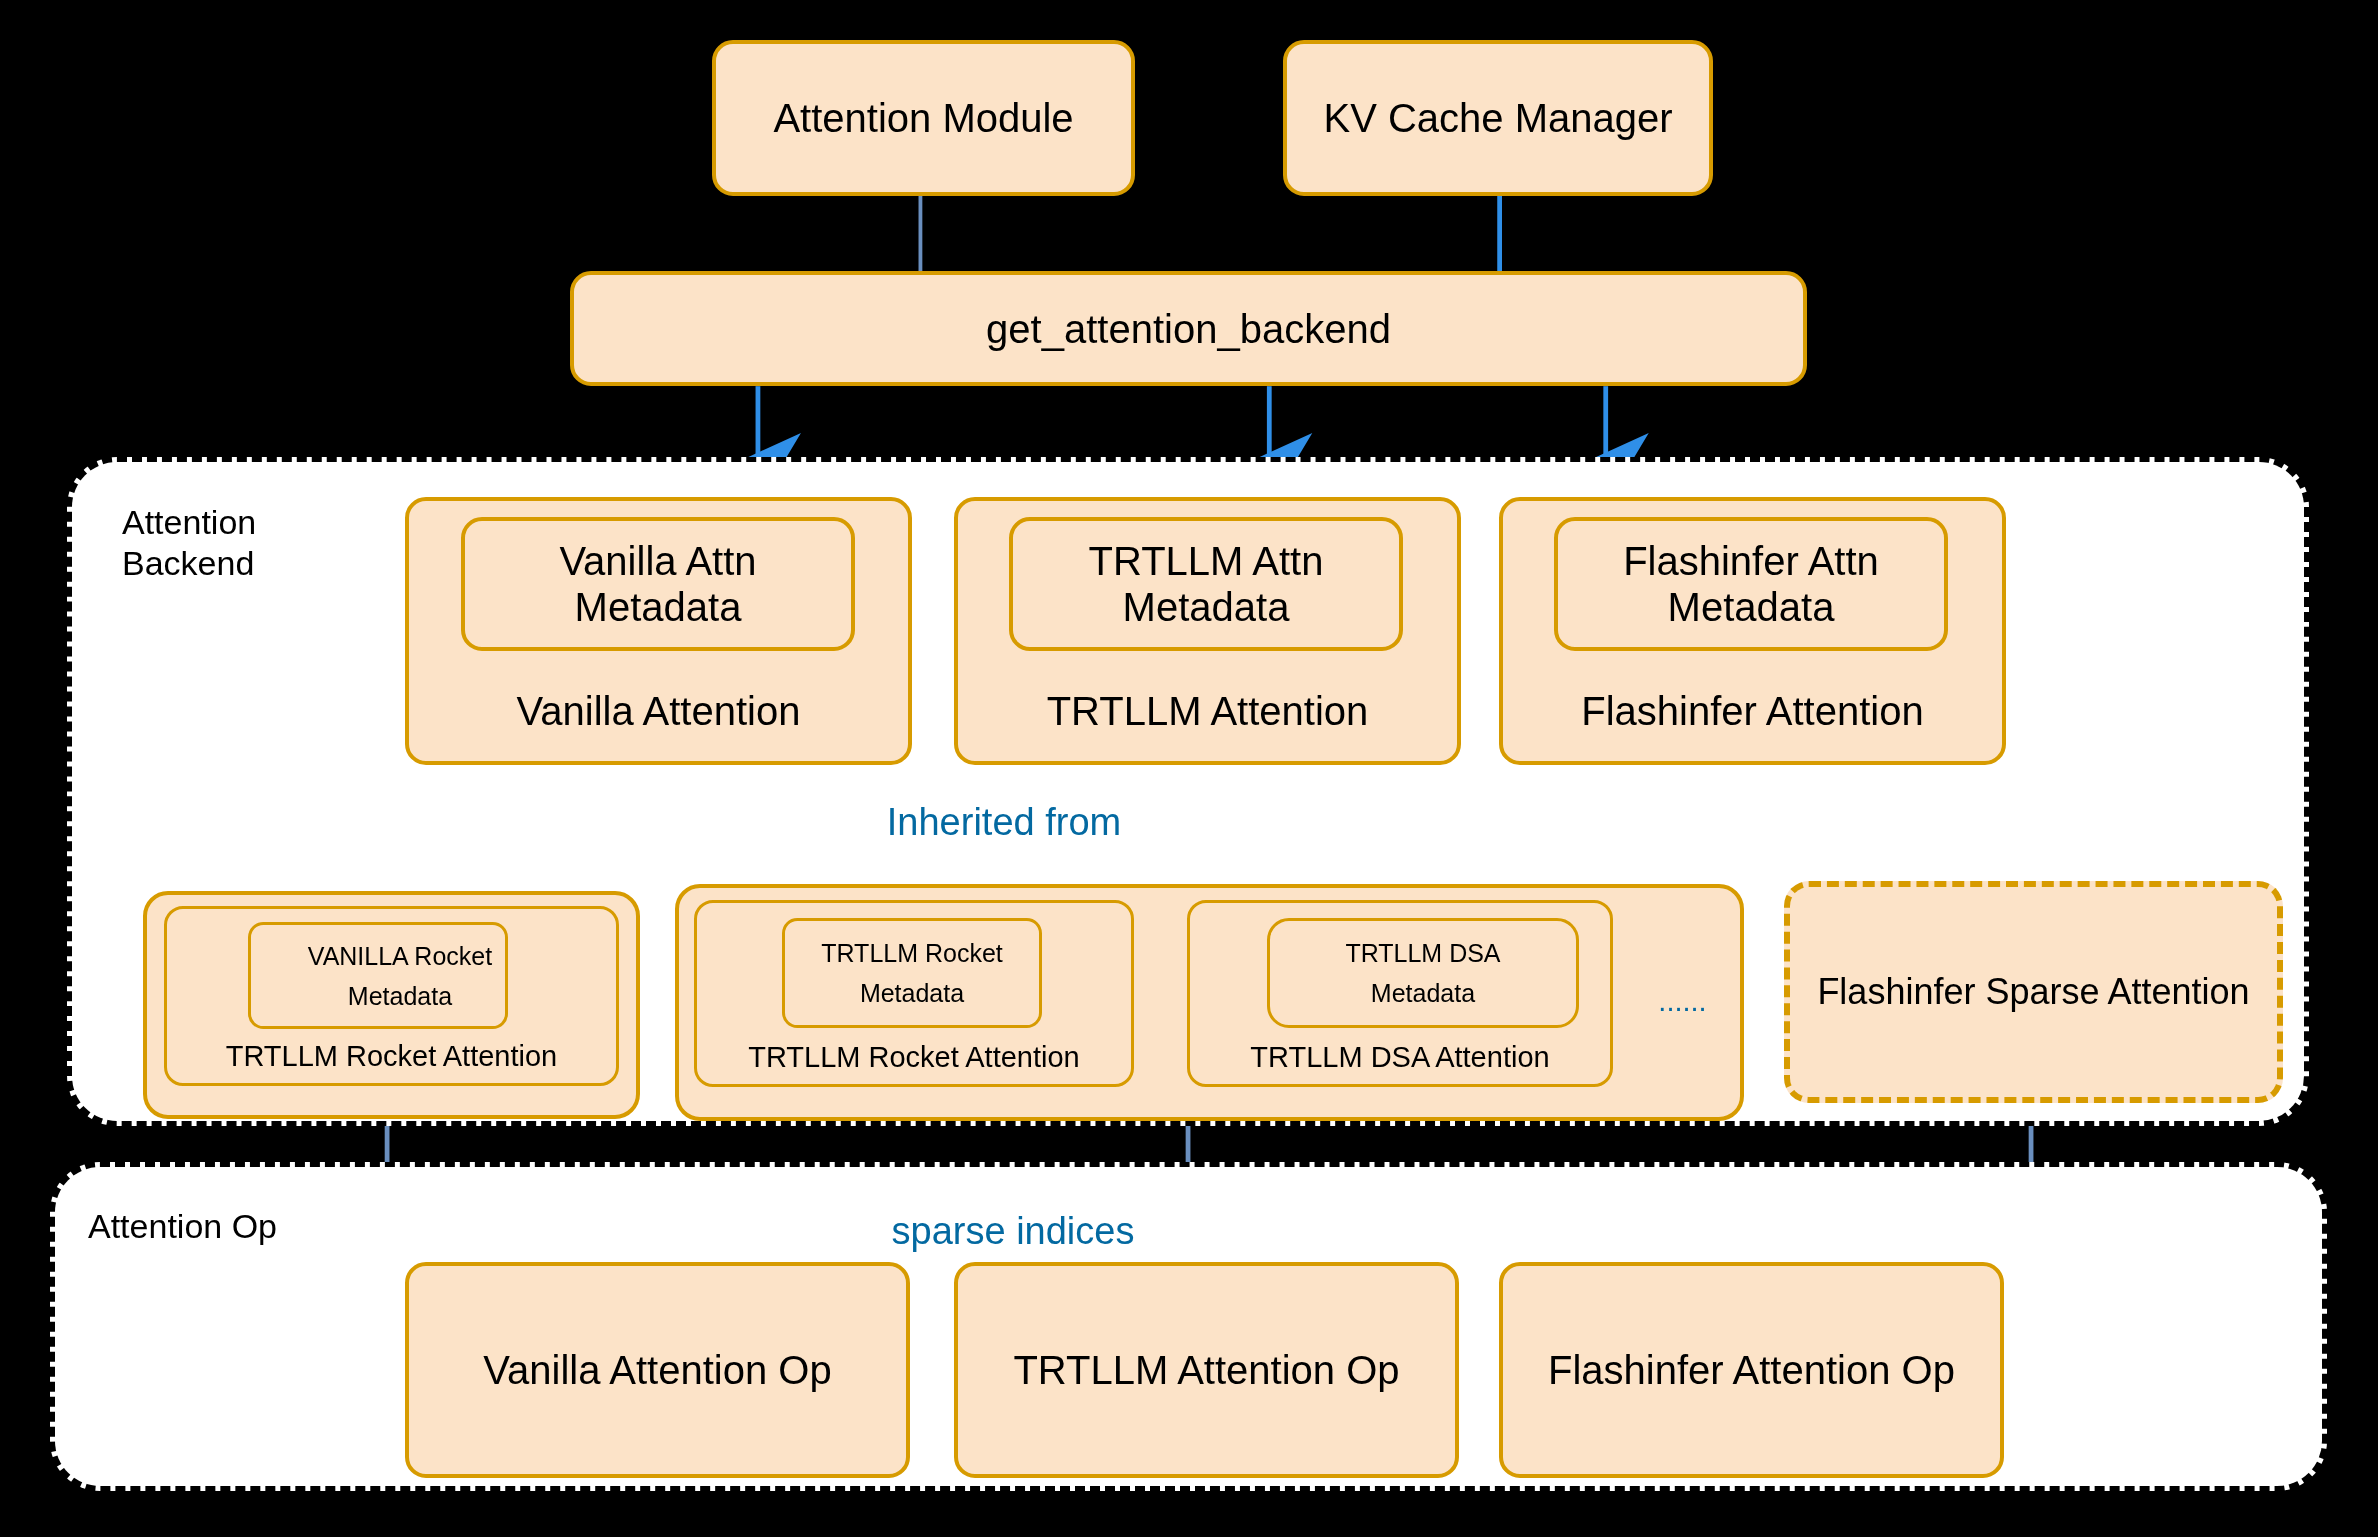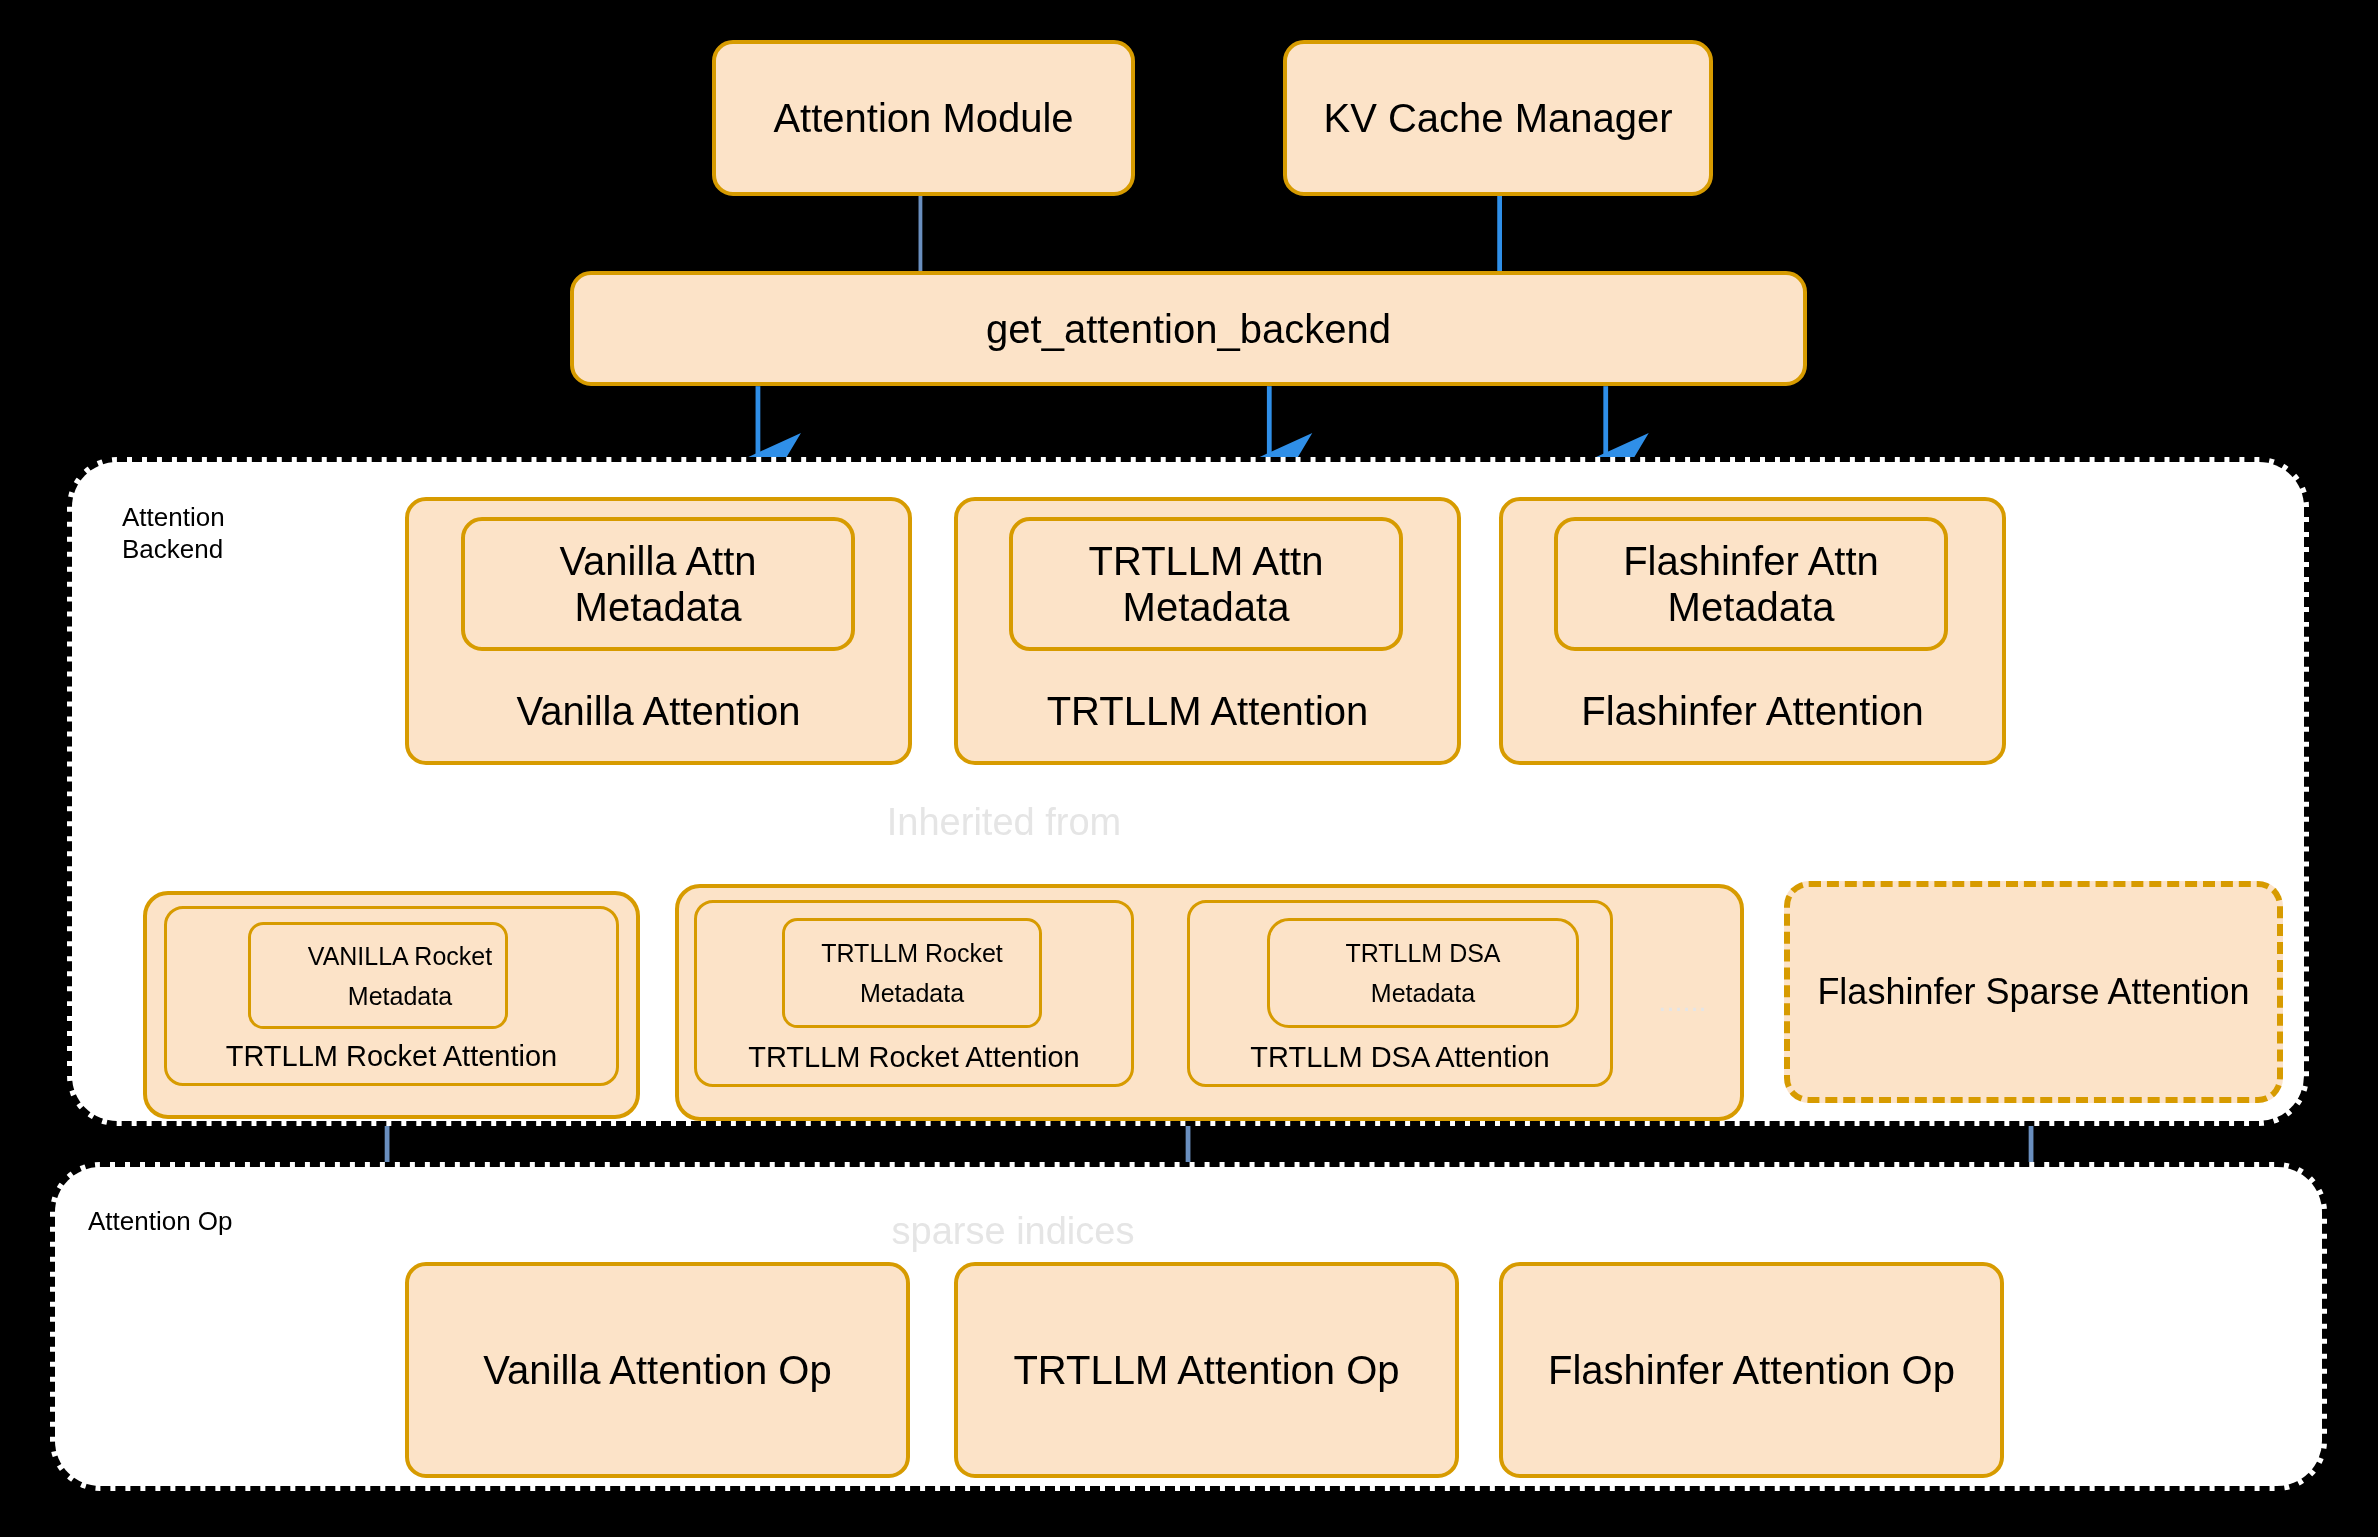--- a/index.html
+++ b/index.html
@@ -30,28 +30,28 @@
   .container{
     position:absolute;
     background:#ffffff;
     border:5.7px dashed #000000;
     border-radius:50px;
     box-sizing:border-box;
   }
   .clabel{
     position:absolute;
     color:#000;
-    font-size:26px;
+    font-size:34px;
     line-height:1.22;
     white-space:pre-line;
     text-align:left;
   }
   .flabel{
     position:absolute;
-    color:#e5e5e5;
+    color:#0369a1;
     text-align:center;
     white-space:nowrap;
   }
   svg.wires{
     position:absolute;left:0;top:0;
     width:2378px;height:1537px;
     pointer-events:none;
     overflow:visible;
   }
   .t42{font-size:40px;}

